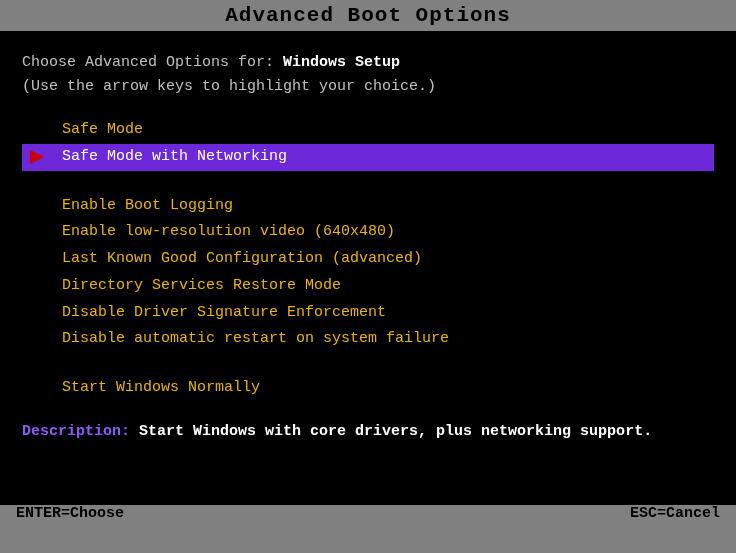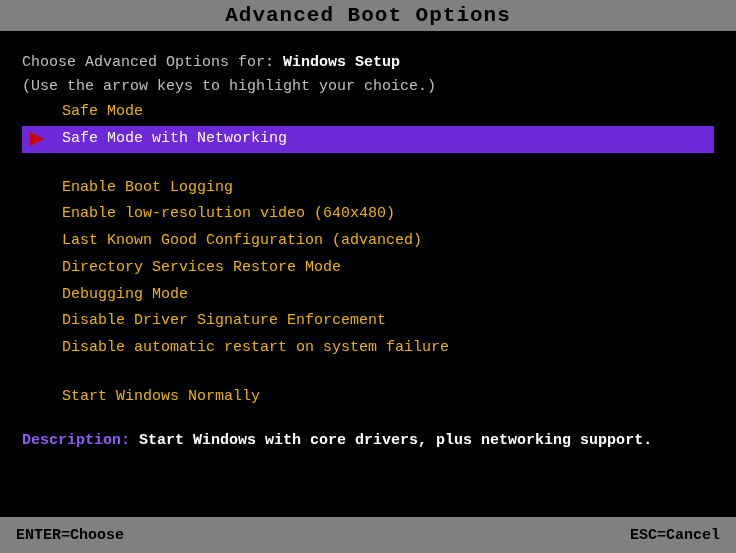--- a/index.html
+++ b/index.html
@@ -27,20 +27,21 @@
       font-weight: bold;
       font-size: 21px;
       letter-spacing: 1px;
     }
 
     .main-content {
       padding: 20px 22px;
     }
 
     .subtitle {
+      margin-bottom: 18px;
       color: #c0c0c0;
       line-height: 1.6;
     }
 
     .subtitle span.bold {
       color: #fff;
       font-weight: bold;
     }
 
     .menu-section {
@@ -91,24 +92,23 @@
     .description-section .desc-text {
       color: #fff;
       font-weight: bold;
     }
 
     .bottom-bar {
       position: absolute;
       bottom: 0;
       left: 0;
       right: 0;
-      height: 36px;
+      height: 48px;
       background: #808080;
       display: flex;
-      align-items: center;
       justify-content: space-between;
       padding: 0 16px;
     }
 
     .bottom-bar-item {
       color: #000;
       font-weight: bold;
       font-size: 15px;
     }
   </style>
@@ -145,23 +145,20 @@
     <div class="menu-item">
       <span>Enable low-resolution video (640x480)</span>
     </div>
     <div class="menu-item">
       <span>Last Known Good Configuration (advanced)</span>
     </div>
     <div class="menu-item">
       <span>Directory Services Restore Mode</span>
     </div>
     <div class="menu-item">
-      <span>Debugging Mode</span>
-    </div>
-    <div class="menu-item">
       <span>Disable Driver Signature Enforcement</span>
     </div>
     <div class="menu-item">
       <span>Disable automatic restart on system failure</span>
     </div>
   </div>
 
   <div class="spacer"></div>
 
   <div class="menu-section">

